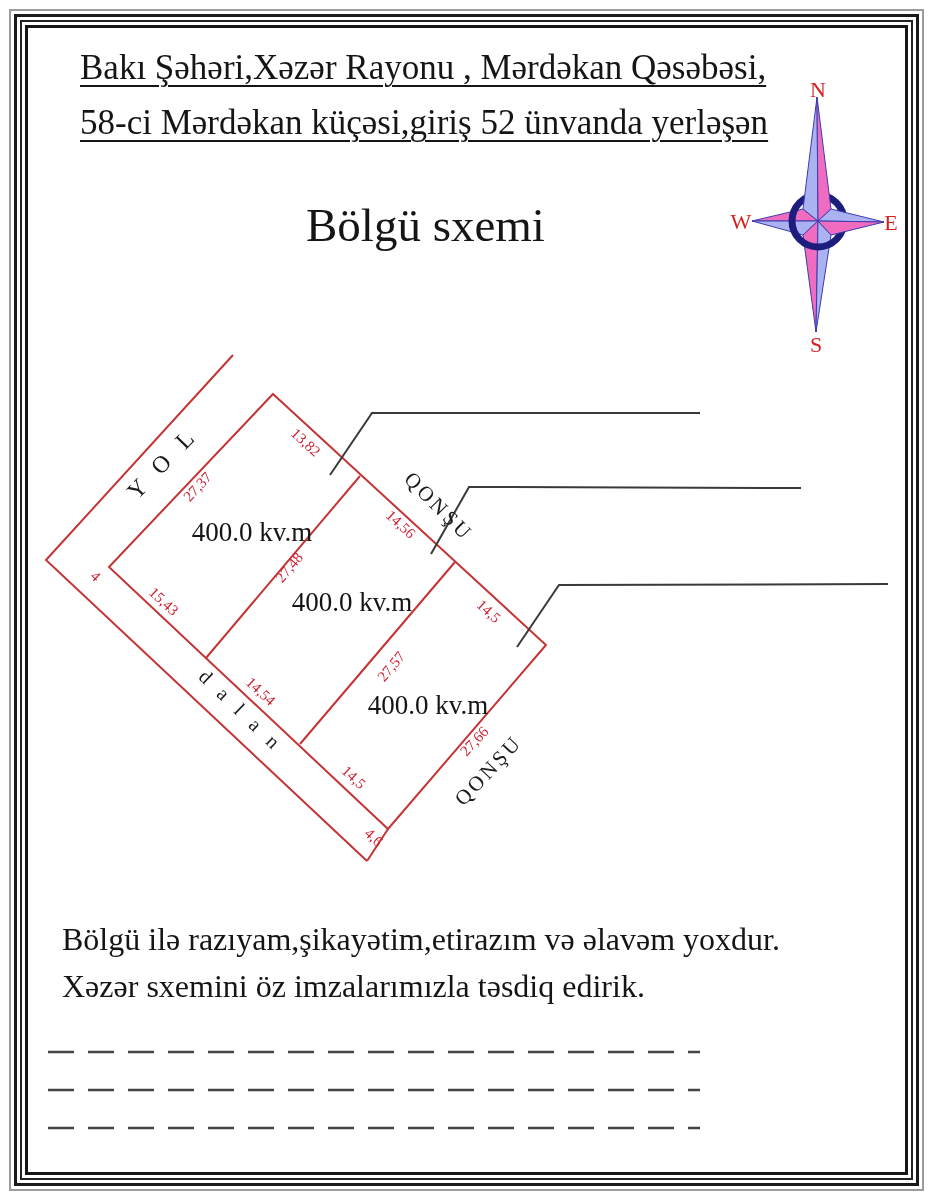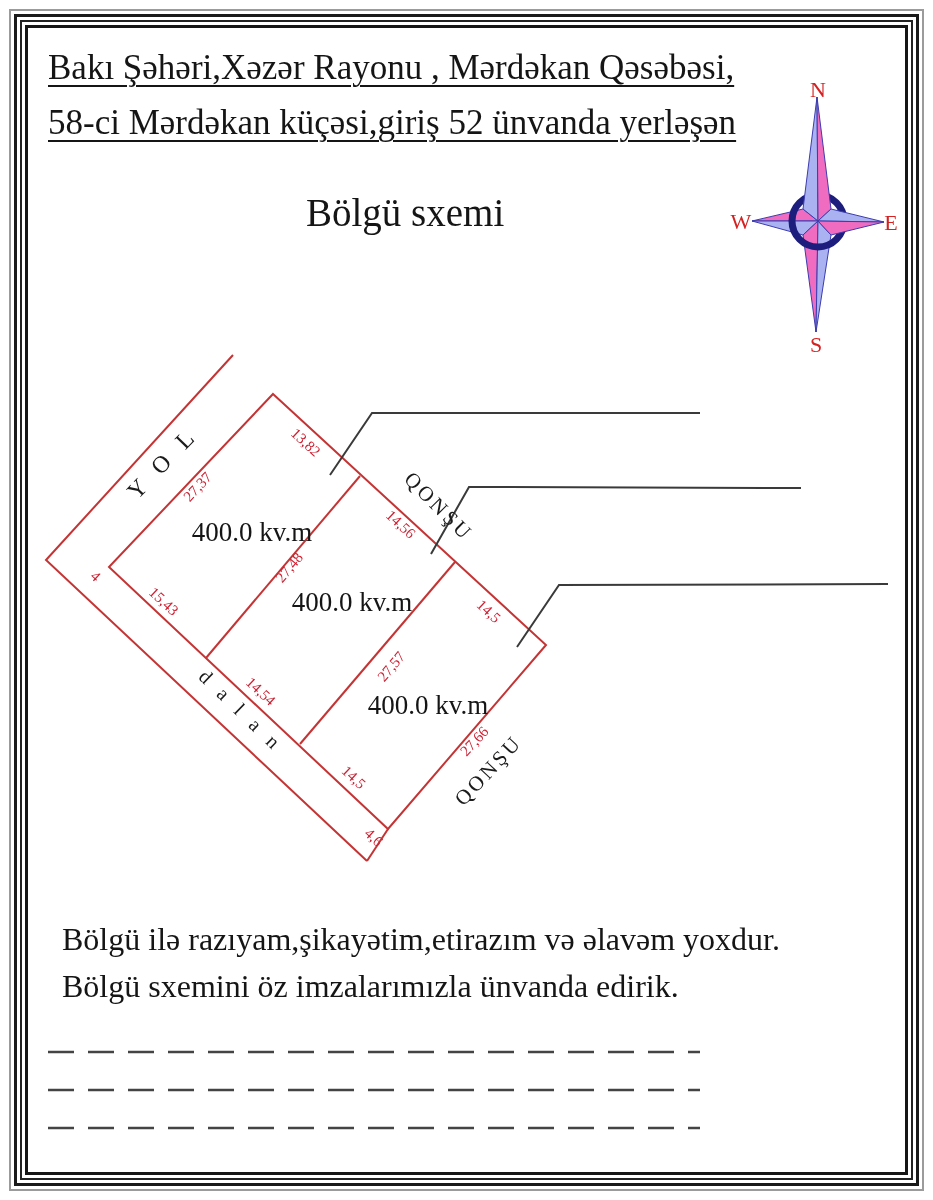--- a/index.html
+++ b/index.html
@@ -10,22 +10,22 @@
   }
   .frame{position:absolute;pointer-events:none;}
   .frame-gray{inset:9px;border:2px solid #9b9b9b;}
   .frame-a{inset:14px;border:3px solid #1a1a1a;}
   .frame-b{inset:20px;border:2px solid #222222;}
   .frame-c{inset:25px;border:3px solid #161616;}
 
   .header{position:absolute;left:48px;top:40px;width:780px;
     font-size:35px;line-height:55px;white-space:nowrap;}
   .header .u{text-decoration:underline;text-decoration-thickness:2px;
-    text-underline-offset:6px;white-space:pre;}
-  .title{position:absolute;left:306px;top:190px;font-size:39px;white-space:nowrap;}
+    text-underline-offset:6px;white-space:pre;margin-left:32px;}
+  .title{position:absolute;left:306px;top:198px;font-size:47px;white-space:nowrap;}
 
   .footer-line{position:absolute;left:62px;font-size:32px;white-space:nowrap;}
   .footer-1{top:921px;}
   .footer-2{top:968px;}
 
   svg{position:absolute;left:0;top:0;}
   .redline{stroke:#c43434;stroke-width:2;fill:none;}
   .leader{stroke:#3a3a3a;stroke-width:2;fill:none;}
   .sig{stroke:#444444;stroke-width:2.5;stroke-dasharray:26 14;fill:none;}
   .dim{font-size:15px;fill:#cc2233;text-anchor:middle;
@@ -50,21 +50,21 @@
 <div class="frame frame-c"></div>
 
 <div class="header">
   <div><span class="u">Bakı Şəhəri,Xəzər Rayonu , Mərdəkan Qəsəbəsi,</span></div>
   <div><span class="u">58-ci Mərdəkan küçəsi,giriş 52 ünvanda yerləşən</span></div>
 </div>
 
 <div class="title">Bölgü sxemi</div>
 
 <div class="footer-line footer-1">Bölgü ilə razıyam,şikayətim,etirazım və əlavəm yoxdur.</div>
-<div class="footer-line footer-2">Bölgü sxemini öz imzalarımızla ünvanda edirik.</div>
+<div class="footer-line footer-2">Xəzər sxemini öz imzalarımızla təsdiq edirik.</div>
 
 <svg width="933" height="1200" viewBox="0 0 933 1200">
 
   <path class="redline" d="M273,394 L546,645 L388,829 L109,567 Z"></path>
   <path class="redline" d="M388,829 L367,861"></path>
   <path class="redline" d="M360,476 L206,658"></path>
   <path class="redline" d="M455,562 L300,744"></path>
   <path class="redline" d="M233,355 L46,560 L367,861"></path>
 
   <path class="leader" d="M330,475 L372,413 L700,413"></path>

